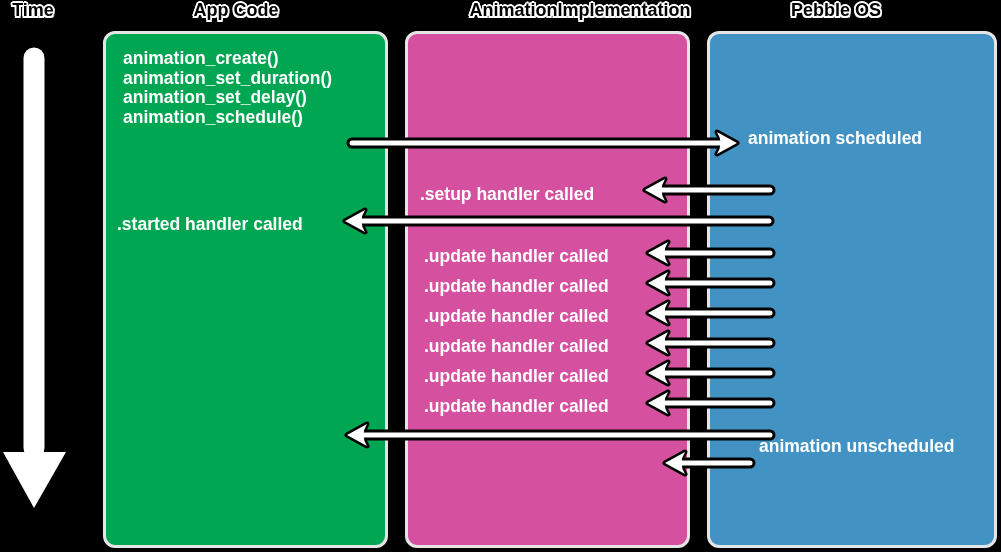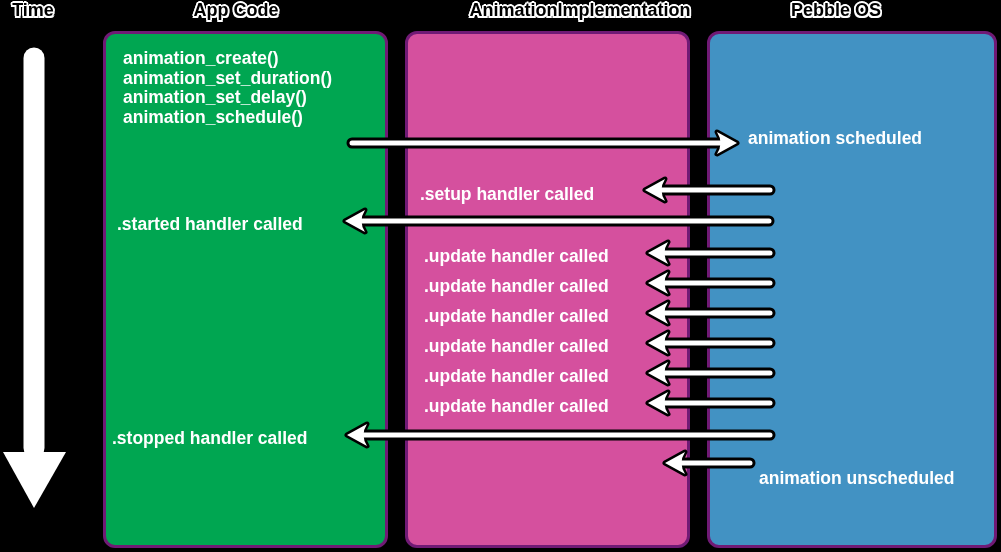--- a/index.html
+++ b/index.html
@@ -12,21 +12,21 @@
   .hdr{
     position:absolute;top:0;height:20px;line-height:20px;
     font-size:18px;font-weight:bold;color:#000;white-space:nowrap;
     transform:translateX(-50%);
     text-shadow:-1.5px -1.5px 0 #fff,1.5px -1.5px 0 #fff,-1.5px 1.5px 0 #fff,
                 1.5px 1.5px 0 #fff,0 -1.7px 0 #fff,0 1.7px 0 #fff,
                 -1.7px 0 0 #fff,1.7px 0 0 #fff;
   }
   .hdr-impl{word-spacing:-5px;margin-left:43px;}
   .box{
-    position:absolute;top:31px;height:517px;border:3px solid #701a75;
+    position:absolute;top:31px;height:517px;border:3px solid #e5e5e5;
     border-radius:12px;box-sizing:border-box;
   }
   .box-green{left:103px;width:285px;}
   .box-pink{left:405px;width:285px;}
   .box-blue{left:707px;width:290px;}
   .calls{
     position:absolute;left:17px;top:15px;
     font-size:17.5px;font-weight:bold;color:#fff;line-height:19.5px;white-space:nowrap;
   }
   .lbl{
@@ -46,36 +46,35 @@
   <div class="hdr" style="left:836px">Pebble OS</div>
 
   <div class="box box-green" style="background:#00A651">
     <div class="calls">
       <div>animation_create()</div>
       <div>animation_set_duration()</div>
       <div>animation_set_delay()</div>
       <div>animation_schedule()</div>
     </div>
     <div class="lbl" style="left:11px;top:190px">.started handler called</div>
-    <div class="lbl" style="left:6px;top:404px">.stopped handler called</div>
   </div>
 
   <div class="box box-pink" style="background:#D5509E">
     <div class="lbl" style="left:12px;top:160px">.setup handler called</div>
     <div class="lbl" style="left:16px;top:222px">.update handler called</div>
     <div class="lbl" style="left:16px;top:252px">.update handler called</div>
     <div class="lbl" style="left:16px;top:282px">.update handler called</div>
     <div class="lbl" style="left:16px;top:312px">.update handler called</div>
     <div class="lbl" style="left:16px;top:342px">.update handler called</div>
     <div class="lbl" style="left:16px;top:372px">.update handler called</div>
   </div>
 
   <div class="box box-blue" style="background:#4292C3">
     <div class="lbl" style="left:38px;top:104px">animation scheduled</div>
-    <div class="lbl" style="left:49px;top:444px">animation unscheduled</div>
+    <div class="lbl" style="left:49px;top:412px">animation unscheduled</div>
   </div>
 
   <svg id="flow-arrows" class="arrow-layer" viewBox="0 0 1001 552">
       <g>
         <line x1="722" y1="143" x2="352" y2="143" stroke="#000" stroke-width="11" stroke-linecap="round"></line>
         <path d="M737 143 L717 132 Q724 143 717 154 Z" fill="#000" stroke="#000" stroke-width="5" stroke-linejoin="round"></path>
         <line x1="722" y1="143" x2="352" y2="143" stroke="#fff" stroke-width="5" stroke-linecap="round"></line>
         <path d="M737 143 L717 132 Q724 143 717 154 Z" fill="#fff"></path>
       </g>
       <g>

